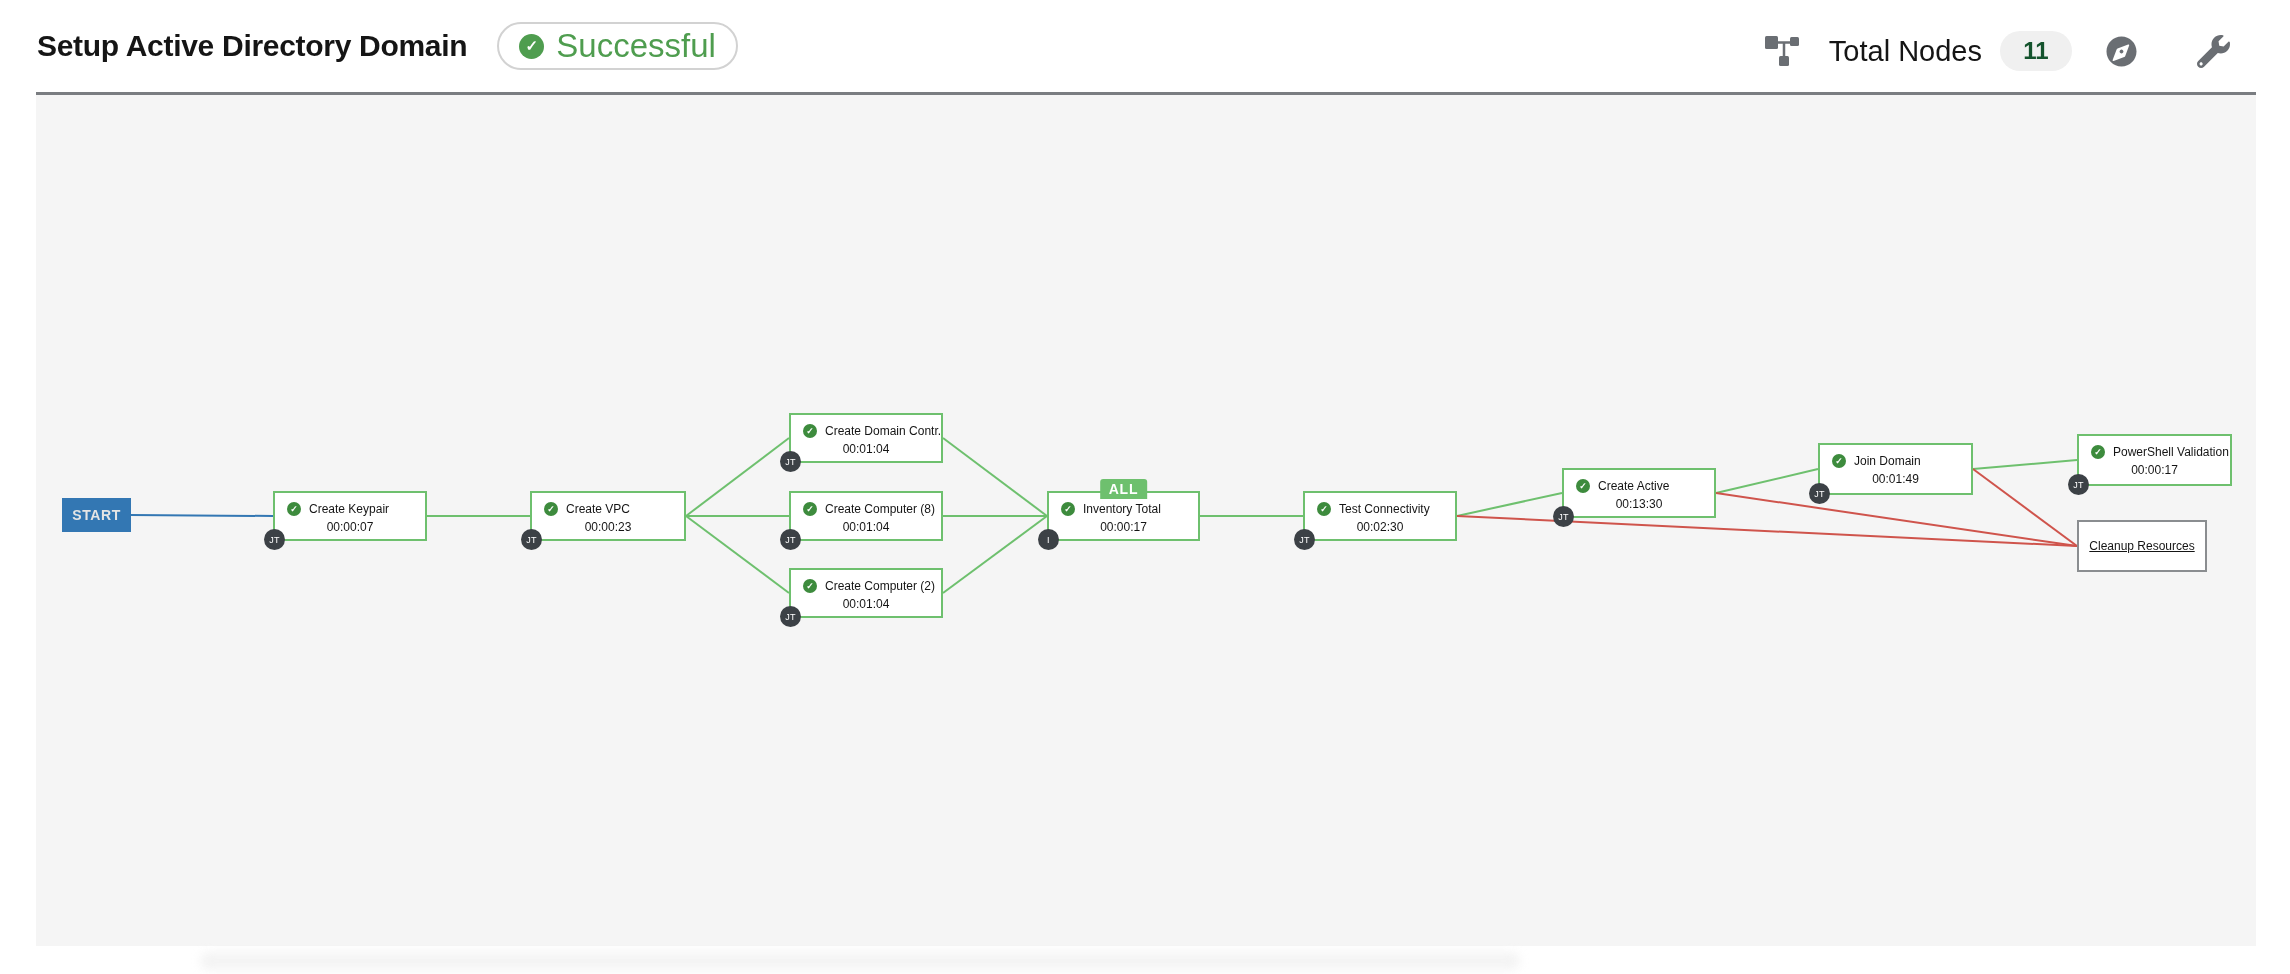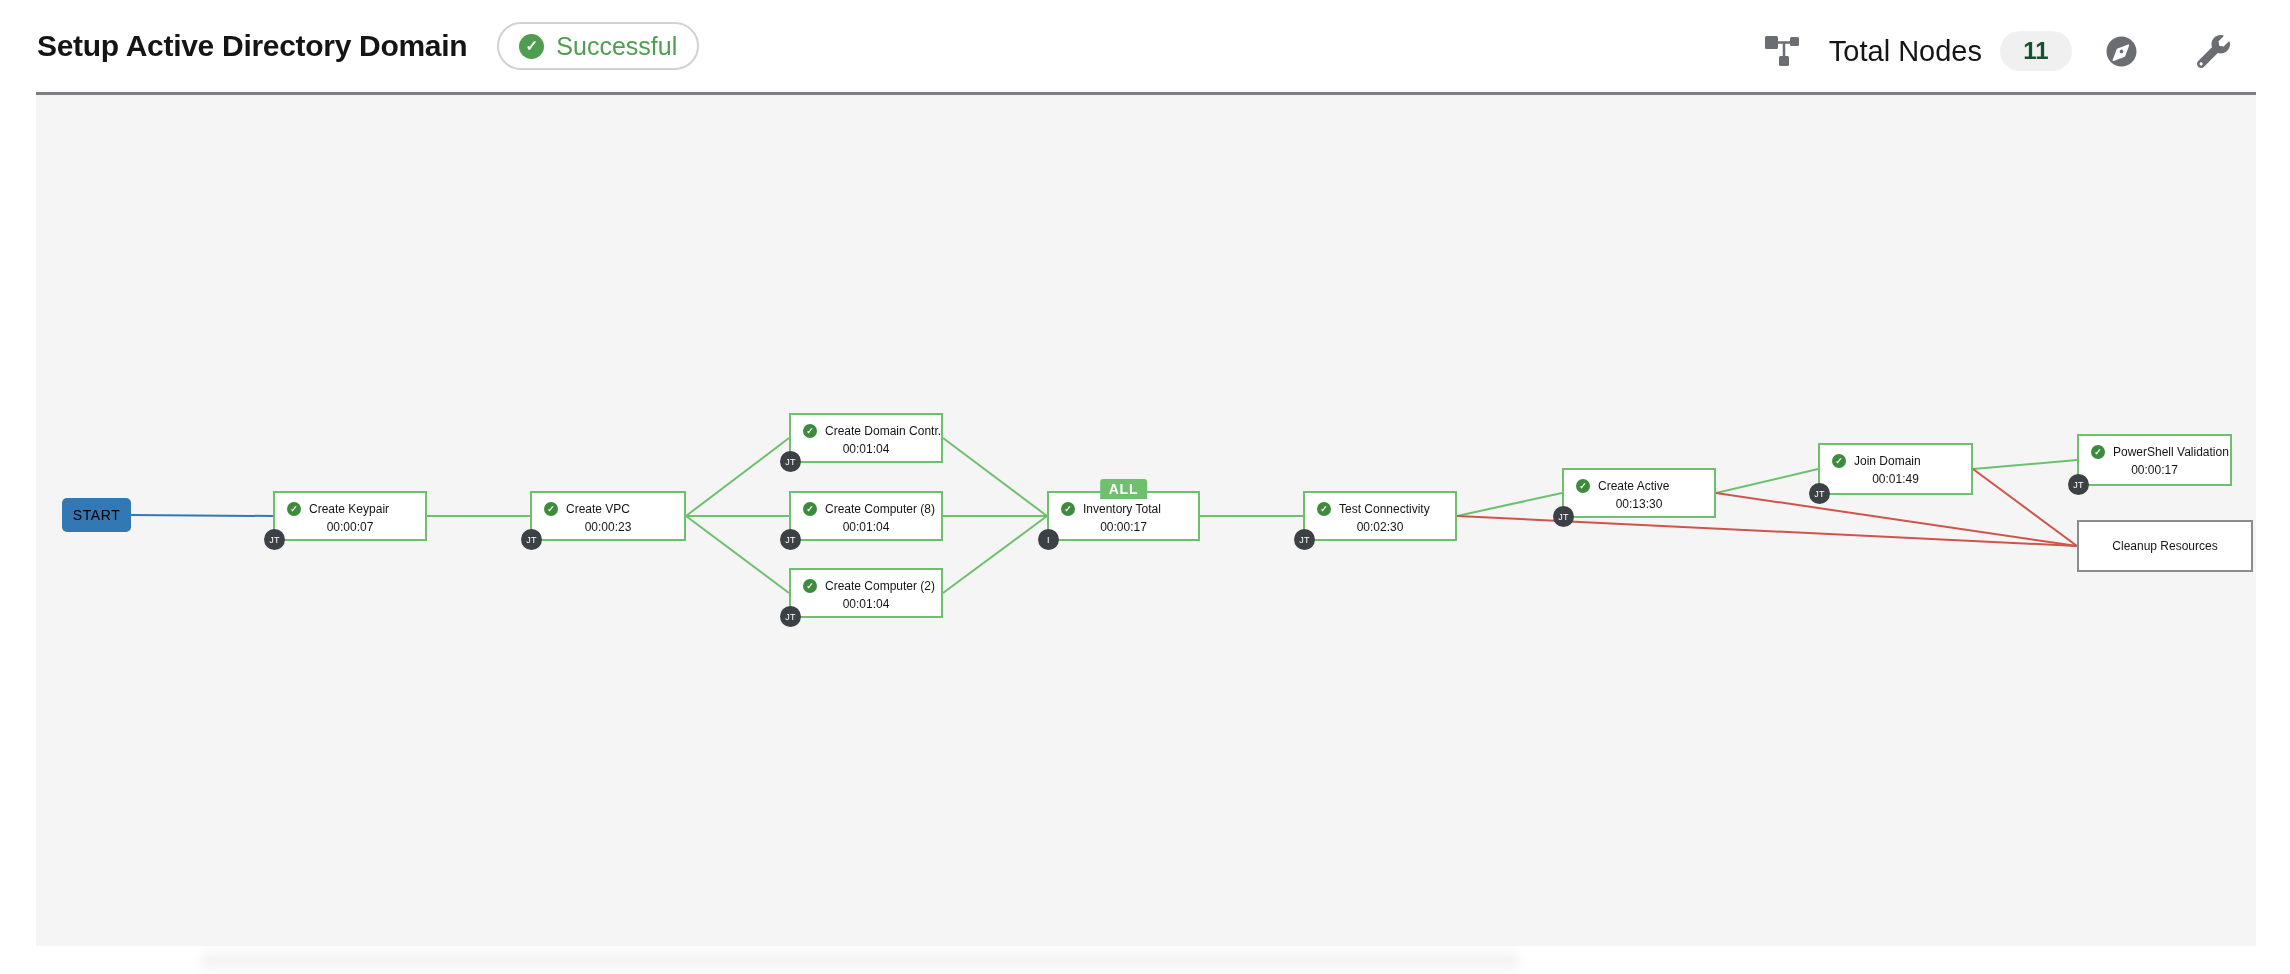--- a/index.html
+++ b/index.html
@@ -7,40 +7,40 @@
         font-family:"Liberation Sans", sans-serif;color:#151515;background:#ffffff;}
 
   
   .header{position:absolute;left:0;top:0;width:2290px;height:112px;background:#ffffff;text-decoration:underline;}
   .header-left{position:absolute;left:37px;top:0;height:92px;display:flex;align-items:center;gap:30px;}
   .page-title{font-size:30px;font-weight:bold;letter-spacing:-0.3px;color:var(--title-text);white-space:nowrap;}
   .status-pill{display:flex;align-items:center;gap:12px;height:44px;padding:0 20px;
                border:2px solid var(--pill-border);border-radius:24px;background:#ffffff;}
   .status-check{width:25px;height:25px;border-radius:50%;background:var(--status-green);color:#fff;
                 font-size:15px;font-weight:bold;display:flex;align-items:center;justify-content:center;}
-  .status-label{font-size:25px;color:var(--status-green);}
+  .status-label{font-size:33px;color:var(--status-green);}
 
   .header-right{position:absolute;right:60px;top:5px;height:92px;display:flex;align-items:center;}
   .sitemap-icon{margin-right:26px;display:block;}
   .total-nodes-label{font-size:29px;color:var(--title-text);white-space:nowrap;margin-right:18px;}
   .count-pill{min-width:40px;height:40px;padding:0 16px;border-radius:20px;background:var(--count-pill-bg);
               display:flex;align-items:center;justify-content:center;font-size:24px;font-weight:600;color:#14532d;}
   .icon-btn{background:none;border:none;padding:0;cursor:pointer;display:flex;align-items:center;}
   .compass-btn{margin-left:34px;}
   .wrench-btn{margin-left:60px;}
 
   
   .canvas-bg{position:absolute;left:36px;top:92px;width:2220px;height:854px;
              background:var(--canvas-bg);border-top:3px solid var(--divider);box-sizing:border-box;}
   .edge-layer{position:absolute;left:0;top:0;width:2290px;height:974px;pointer-events:none;}
   .node-layer{position:absolute;left:0;top:0;width:2290px;height:974px;}
 
-  .start-node{position:absolute;box-sizing:border-box;background:var(--start-node-bg);color:#000000;
-              border-radius:5px;display:flex;align-items:center;justify-content:center;
-              font-size:14px;font-weight:normal;letter-spacing:0.6px;}
+  .start-node{position:absolute;box-sizing:border-box;background:var(--start-node-bg);color:#e5e5e5;
+              border-radius:0;display:flex;align-items:center;justify-content:center;
+              font-size:14px;font-weight:bold;letter-spacing:0.6px;}
   .wf-node{position:absolute;box-sizing:border-box;background:#ffffff;border:2px solid var(--node-border-default);
            font-size:12px;color:var(--node-text);}
   .wf-node.ok{border-color:var(--node-border-success);}
   .r1{display:flex;align-items:center;gap:8px;padding:9px 6px 0 12px;white-space:nowrap;overflow:hidden;}
   .chk{flex:0 0 auto;width:14px;height:14px;border-radius:50%;background:var(--check-icon);color:#fff;
        font-size:9px;font-weight:bold;display:flex;align-items:center;justify-content:center;}
   .lbl{white-space:nowrap;}
   .r2{text-align:center;margin-top:4px;}
   .center-lbl{height:100%;display:flex;align-items:center;justify-content:center;}
   .corner-badge{position:absolute;left:-11px;bottom:-11px;width:21px;height:21px;border-radius:50%;
@@ -186,20 +186,20 @@
         <span class="corner-badge">JT</span>
       </div>
       <div class="wf-node ok" style="left: 2077px; top: 434px; width: 155px; height: 52px;">
         <div class="r1">
           <span class="chk">✓</span>
           <span class="lbl">PowerShell Validation</span>
         </div>
         <div class="r2">00:00:17</div>
         <span class="corner-badge">JT</span>
       </div>
-      <div class="wf-node notrun" style="left: 2077px; top: 520px; width: 176px; height: 52px;">
+      <div class="wf-node notrun" style="left: 2077px; top: 520px; width: 130px; height: 52px; text-decoration: underline;">
         <div class="center-lbl">Cleanup Resources</div>
       </div>
     </div>
 
   <div class="bottom-shadow"></div>
 
 </div>
 
 </body></html>

